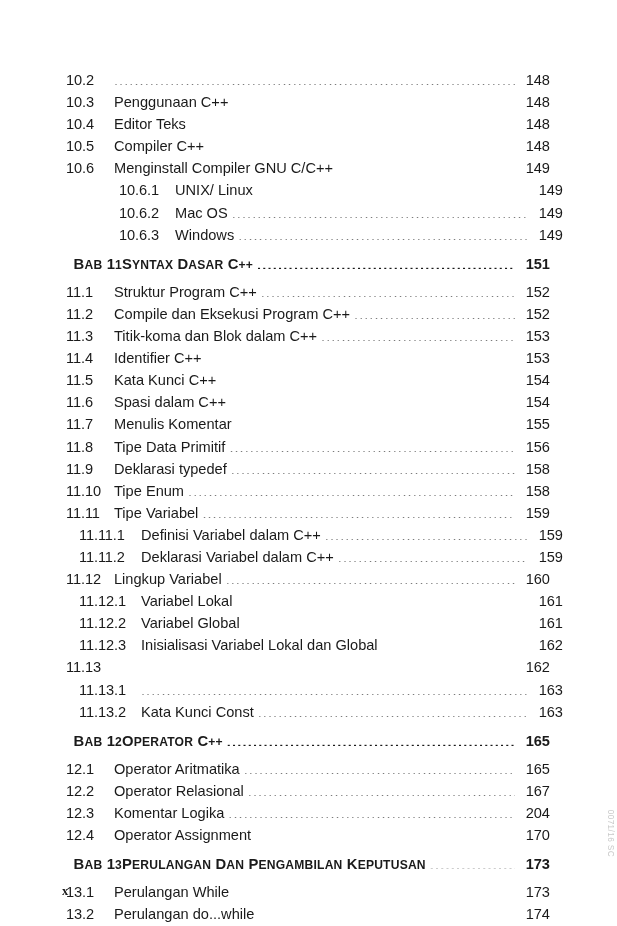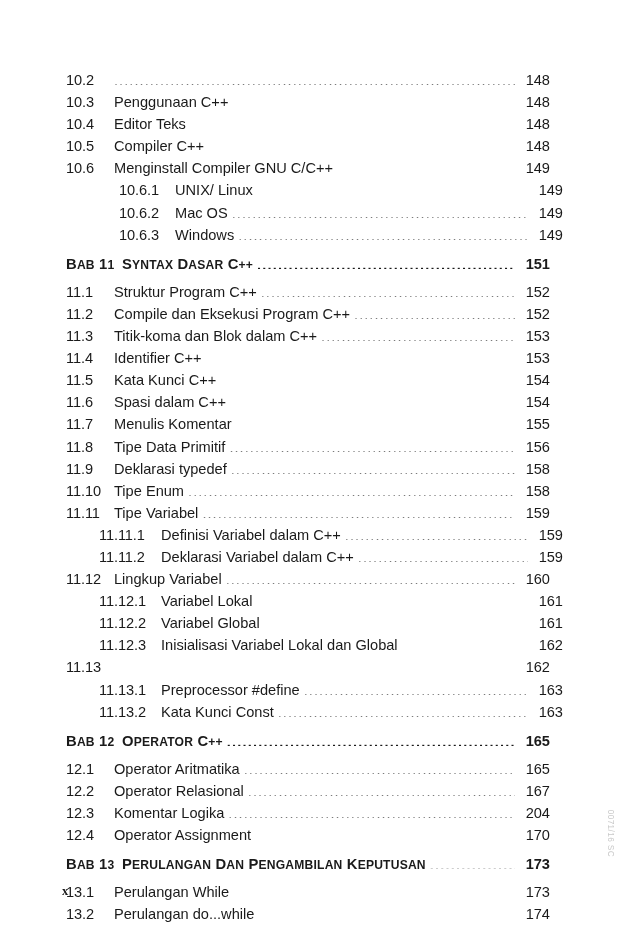--- a/index.html
+++ b/index.html
@@ -58,29 +58,30 @@
   
   .lvl1w > .num { width: 48px; }
   .lvl1w { padding-left: 0px; }
 
   
   .lvl2 { padding-left: 13px; }
   .lvl2 > .num { width: 56px; margin-left: 40px; }
 
   
   .lvl2d { padding-left: 13px; }
-  .lvl2d > .num { width: 62px; margin-left: 20px; }
+  .lvl2d > .num { width: 62px; }
 
   
   .chap {
     padding-left: 0px;
     font-weight: bold;
   }
   .chap > .num {
     width: 56px;
+    text-align: right;
   }
 
   .title {
     flex: 0 0 auto;
     padding-right: 4px;
   }
 
   .leader {
     flex: 1 1 auto;
     overflow: hidden;
@@ -307,21 +308,20 @@
         <span class="leader"></span>
         <span class="pageno">162</span>
       </div>
       <div class="toc-row lvl1w">
         <span class="num">11.13</span>
         <span class="leader"></span>
         <span class="pageno">162</span>
       </div>
       <div class="toc-row lvl2d">
         <span class="num">11.13.1</span>
-        <span class="title">Preprocessor #define</span>
         <span class="leader"></span>
         <span class="pageno">163</span>
       </div>
       <div class="toc-row lvl2d">
         <span class="num">11.13.2</span>
         <span class="title">Kata Kunci Const</span>
         <span class="leader"></span>
         <span class="pageno">163</span>
       </div>
       <div class="toc-row chap gap-before gap-after">

